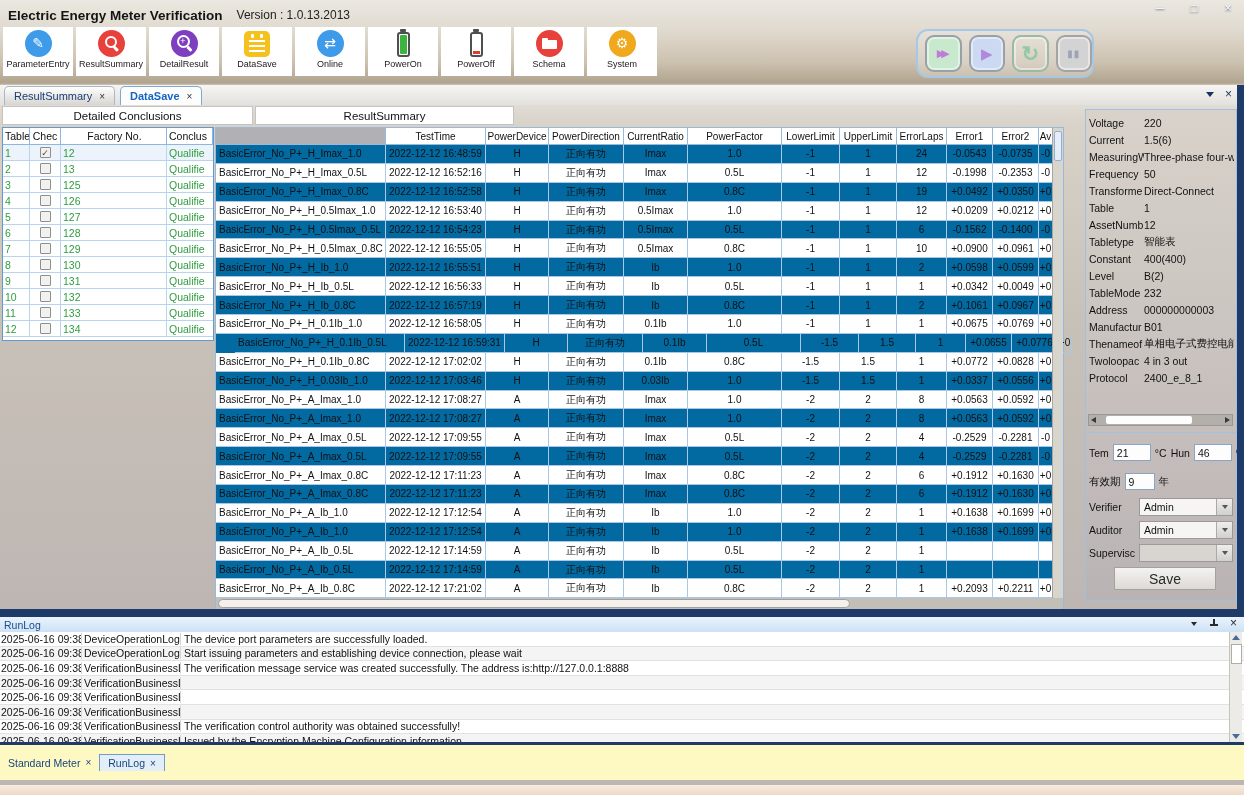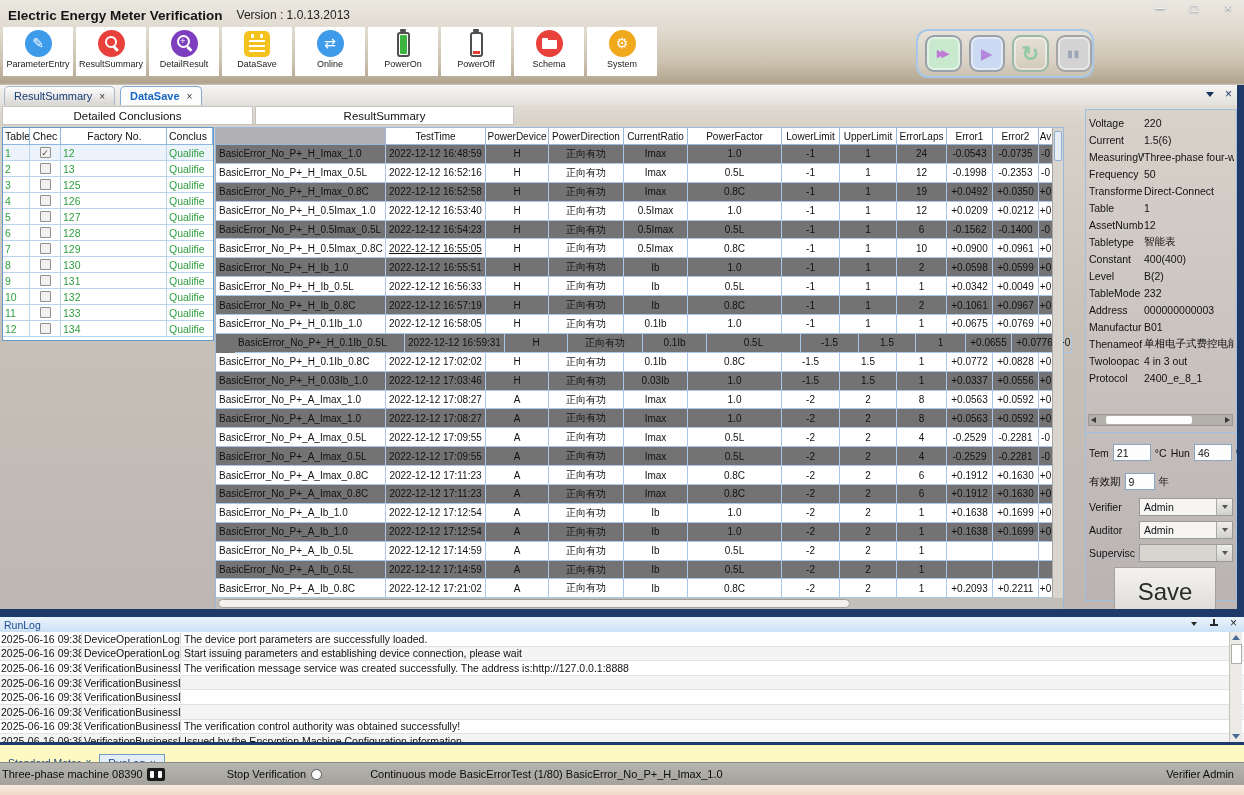--- a/index.html
+++ b/index.html
@@ -71,21 +71,21 @@
   .cbx{width:11px;height:11px;border:1px solid #8e8e8e;background:#f2f1ef;border-radius:1px;font-size:9px;line-height:10px;text-align:center;color:#4a4a4a}
 
   
   #res-table{position:absolute;left:215px;top:127px;width:849px;height:483px;background:#fff;border:1px solid #9ab8d8;font-size:10px}
   .rt-row{display:flex;height:18.9px;width:837px}
   #res-head{height:17px;display:flex}
   .rt-cell{border-right:1px solid #a9c8e8;border-bottom:1px solid #a9c8e8;display:flex;align-items:center;justify-content:center;overflow:hidden;white-space:nowrap;flex:none}
   #res-head .rt-cell{border-color:#9ab8d8;height:17px;background:#fff}
   .blankhead{background:#b1b0b4 !important}
   .namecell{justify-content:flex-start;padding-left:3px}
-  .rt-row.alt{background:#737373}
+  .rt-row.alt{background:#0369a1}
   .vscroll{position:absolute;left:836px;top:0;width:11px;height:470px;background:#d8d4ce;border-left:1px solid #aaa69f}
   .vthumb{position:absolute;left:1px;top:3px;width:8px;height:30px;background:#e6edf6;border:1px solid #8fb0d4;border-radius:2px}
   .hscroll{position:absolute;left:0;top:470px;width:847px;height:11px;background:#c2beb8}
   .hthumb{position:absolute;left:2px;top:1px;width:632px;height:9px;background:#f3f1ee;border:1px solid #a39f98;border-radius:5px}
 
   
   #right-panel{position:absolute;left:1085px;top:109px;width:152px;height:492px;border:1px solid #9fc0e0;background:linear-gradient(#d8d2ca,#bab3b4);font-size:10.5px}
   #prop-list{position:absolute;left:3px;top:4px;right:2px}
   .prop-row{display:flex;height:17px;align-items:center}
   .prop-label{width:55px;flex:none;overflow:hidden;white-space:nowrap}
@@ -97,21 +97,21 @@
   .form-sep{position:absolute;left:0;right:0;top:322px;border-top:1px solid #9fc0e0}
   .env-row{position:absolute;left:3px;right:2px;display:flex;align-items:center;gap:4px;white-space:nowrap}
   .mini-input{height:17px;border:1px solid #8aa5c2;background:#fdfdfd;font-size:10.5px;padding:0 3px;font-family:inherit;color:#111}
   .dd-row{position:absolute;left:3px;right:3px;display:flex;align-items:center}
   .dd-label{width:50px;flex:none}
   .dropdown{flex:1;height:18px;border:1px solid #9a9a9a;background:#f6f5f3;display:flex;align-items:center}
   .dropdown.empty{background:#d8d5d1}
   .dd-value{flex:1;padding-left:4px;overflow:hidden}
   .dd-btn{width:16px;height:100%;background:linear-gradient(#efeeec,#d2d0cc);border-left:1px solid #aaa;display:flex;align-items:center;justify-content:center}
   .tri-down{width:0;height:0;border-top:4px solid #555;border-left:3.5px solid transparent;border-right:3.5px solid transparent}
-  #save-btn{position:absolute;left:28px;top:457px;width:102px;height:49px;background:linear-gradient(#f4f3f0,#dcdad5);border:1px solid #a5a29c;font-size:24px;color:#2a2a2a;display:flex;align-items:center;justify-content:center}
+  #save-btn{position:absolute;left:28px;top:457px;width:102px;height:23px;background:linear-gradient(#f4f3f0,#dcdad5);border:1px solid #a5a29c;font-size:14px;color:#2a2a2a;display:flex;align-items:center;justify-content:center}
 
   
   #runlog{position:absolute;left:0;top:609px;width:1244px;height:136px;background:#1d3a68}
   .rl-title{position:absolute;left:0;top:8px;right:0;height:15px;background:linear-gradient(#eaf3fc,#cde2f6);display:flex;align-items:center;padding-left:4px;font-size:10.5px;color:#1b4c8e}
   .rl-btns{position:absolute;right:7px;top:10px;display:flex;gap:12px;align-items:center}
   .pin-icon{position:relative;width:9px;height:9px;display:inline-block}
   .pin-icon::before{content:"";position:absolute;left:4px;top:0;width:2px;height:6px;background:#2a2a2a}
   .pin-icon::after{content:"";position:absolute;left:1px;top:5px;width:8px;height:2px;background:#2a2a2a}
   .rl-x{font-size:12px;color:#2a2a2a;line-height:9px}
   .rl-tri{border-top:4px solid #2a2a2a;border-left:3.5px solid transparent;border-right:3.5px solid transparent;width:0;height:0}
@@ -409,21 +409,21 @@
           <div class="rt-cell" style="width: 94px;">0.5L</div>
           <div class="rt-cell" style="width: 58px;">-1</div>
           <div class="rt-cell" style="width: 57px;">1</div>
           <div class="rt-cell" style="width: 50px;">6</div>
           <div class="rt-cell" style="width: 46px;">-0.1562</div>
           <div class="rt-cell" style="width: 46px;">-0.1400</div>
           <div class="rt-cell" style="width: 14px;">-0</div>
         </div>
         <div class="rt-row">
           <div class="rt-cell namecell" style="width: 170px;">BasicError_No_P+_H_0.5Imax_0.8C</div>
-          <div class="rt-cell" style="width: 100px; text-decoration: underline;">2022-12-12 16:55:05</div>
+          <div class="rt-cell" style="width: 100px;">2022-12-12 16:55:05</div>
           <div class="rt-cell" style="width: 63px;">H</div>
           <div class="rt-cell" style="width: 75px;">正向有功</div>
           <div class="rt-cell" style="width: 64px;">0.5Imax</div>
           <div class="rt-cell" style="width: 94px;">0.8C</div>
           <div class="rt-cell" style="width: 58px;">-1</div>
           <div class="rt-cell" style="width: 57px;">1</div>
           <div class="rt-cell" style="width: 50px;">10</div>
           <div class="rt-cell" style="width: 46px;">+0.0900</div>
           <div class="rt-cell" style="width: 46px;">+0.0961</div>
           <div class="rt-cell" style="width: 14px;">+0</div>
@@ -867,26 +867,16 @@
     <div class="btab">
       <span>Standard Meter</span>
       <span class="btab-close">×</span>
     </div>
     <div class="btab active">
       <span>RunLog</span>
       <span class="btab-close">×</span>
     </div>
   </div>
 
-  <div id="statusbar">
-    <span id="sb-device">Three-phase machine 08390</span>
-    <span class="conn-icon"></span>
-    <span id="sb-stop">
-      <span>Stop Verification</span>
-      <span class="stop-ind"></span>
-    </span>
-    <span id="sb-mode">Continuous mode  BasicErrorTest  (1/80) BasicError_No_P+_H_Imax_1.0</span>
-    <span id="sb-verifier">Verifier Admin</span>
-  </div>
 
   <div id="bstrip"></div>
   <div id="rstrip"></div>
 </div>
 
 </body></html>

